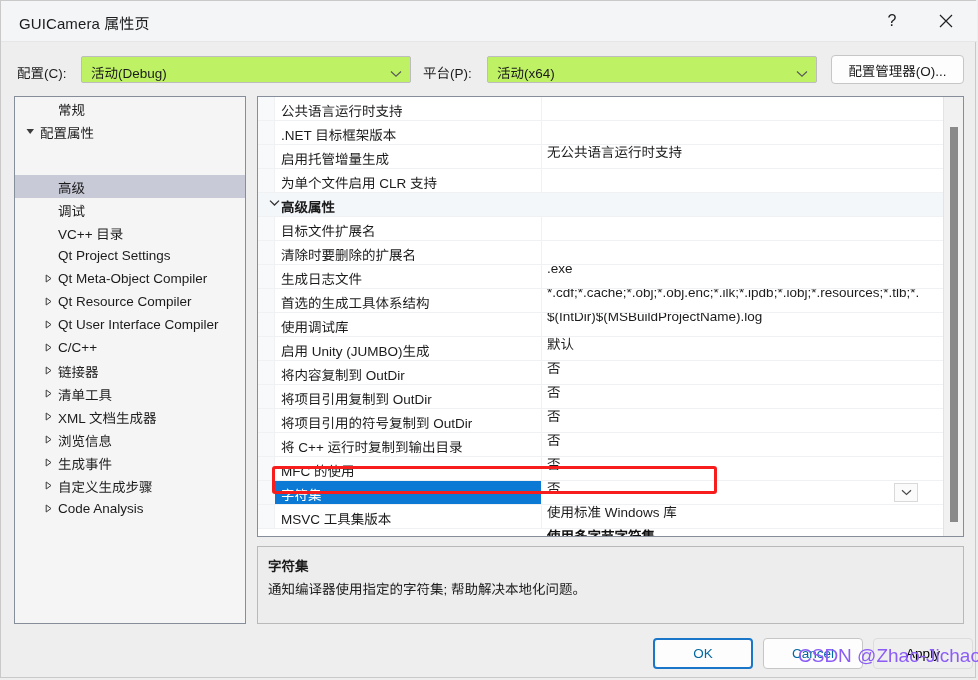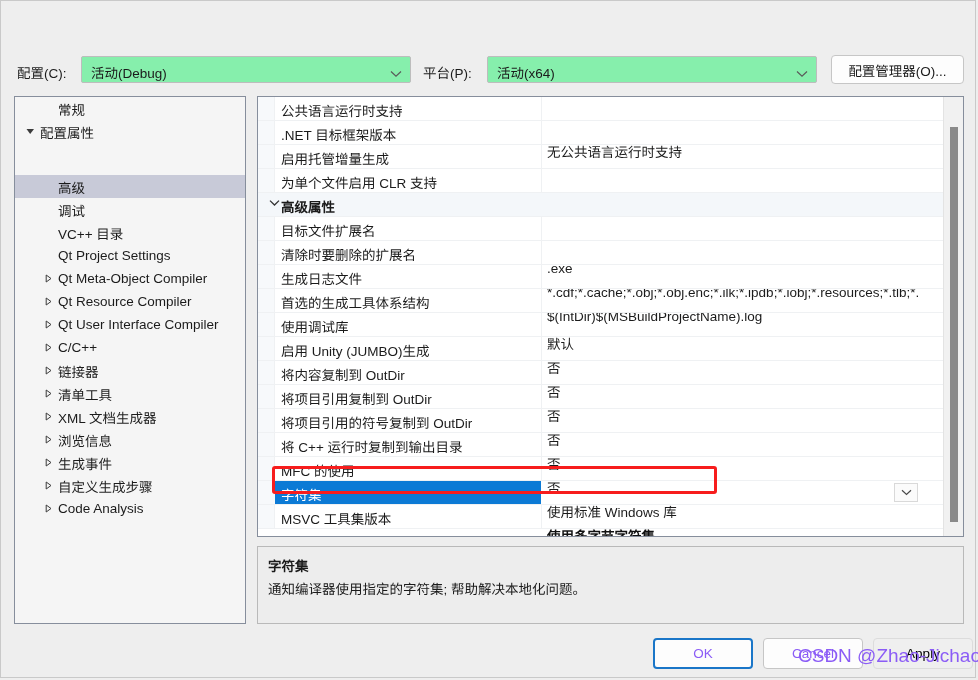--- a/index.html
+++ b/index.html
@@ -66,21 +66,21 @@
     position: absolute;
     font-size: 13.5px;
     color: #1b1b1b;
   }
   #cfg-label  { left: 16px;  top: 61px; }
   #plat-label { left: 422px; top: 61px; }
 
   .combo {
     position: absolute;
     height: 27px;
-    background: #86efac;
+    background: #bef264;
     border: 1px solid #bdbdbd;
     border-radius: 2px;
     box-sizing: border-box;
     cursor: default;
   }
   .combo .combo-text {
     position: absolute;
     left: 9px; top: 5px;
     font-size: 13.5px;
     color: #1b1b1b;
@@ -292,21 +292,21 @@
   .fbtn {
     position: absolute;
     top: 637px;
     width: 100px; height: 31px;
     border-radius: 4px;
     box-sizing: border-box;
     display: flex;
     align-items: center;
     justify-content: center;
     font-size: 13.5px;
-    color: #8b5cf6;
+    color: #0369a1;
     background: #fdfdfd;
     border: 1px solid #c6c6c6;
     cursor: default;
   }
   #ok-btn {
     left: 652px;
     border: 2px solid #1a76c8;
     background: #fdfdfd;
   }
   #cancel-btn { left: 762px; }
@@ -325,20 +325,33 @@
     color: #8b5cf6;
     white-space: nowrap;
     pointer-events: none;
   }
 </style>
 </head>
 <body>
 
 <div id="dialog">
 
+  <div id="titlebar">
+    <div id="title-text">GUICamera 属性页</div>
+
+    <div class="cap-btn" id="help-btn">
+      <span>?</span>
+    </div>
+
+    <div class="cap-btn" id="close-btn">
+      <svg width="14" height="14" viewBox="0 0 14 14">
+        <path d="M1 1 L13 13 M13 1 L1 13" stroke="#202020" stroke-width="1.2" fill="none"></path>
+      </svg>
+    </div>
+  </div>
 
   <div class="cfg-label" id="cfg-label">配置(C):</div>
 
   <div class="combo" id="cfg-combo">
     <span class="combo-text">活动(Debug)</span>
     <span class="chev">
       <svg width="12" height="8" viewBox="0 0 12 8">
           <path d="M1 1.5 L6 6.2 L11 1.5" stroke="#5a5a5a" stroke-width="1.2" fill="none"></path>
         </svg>
     </span>

